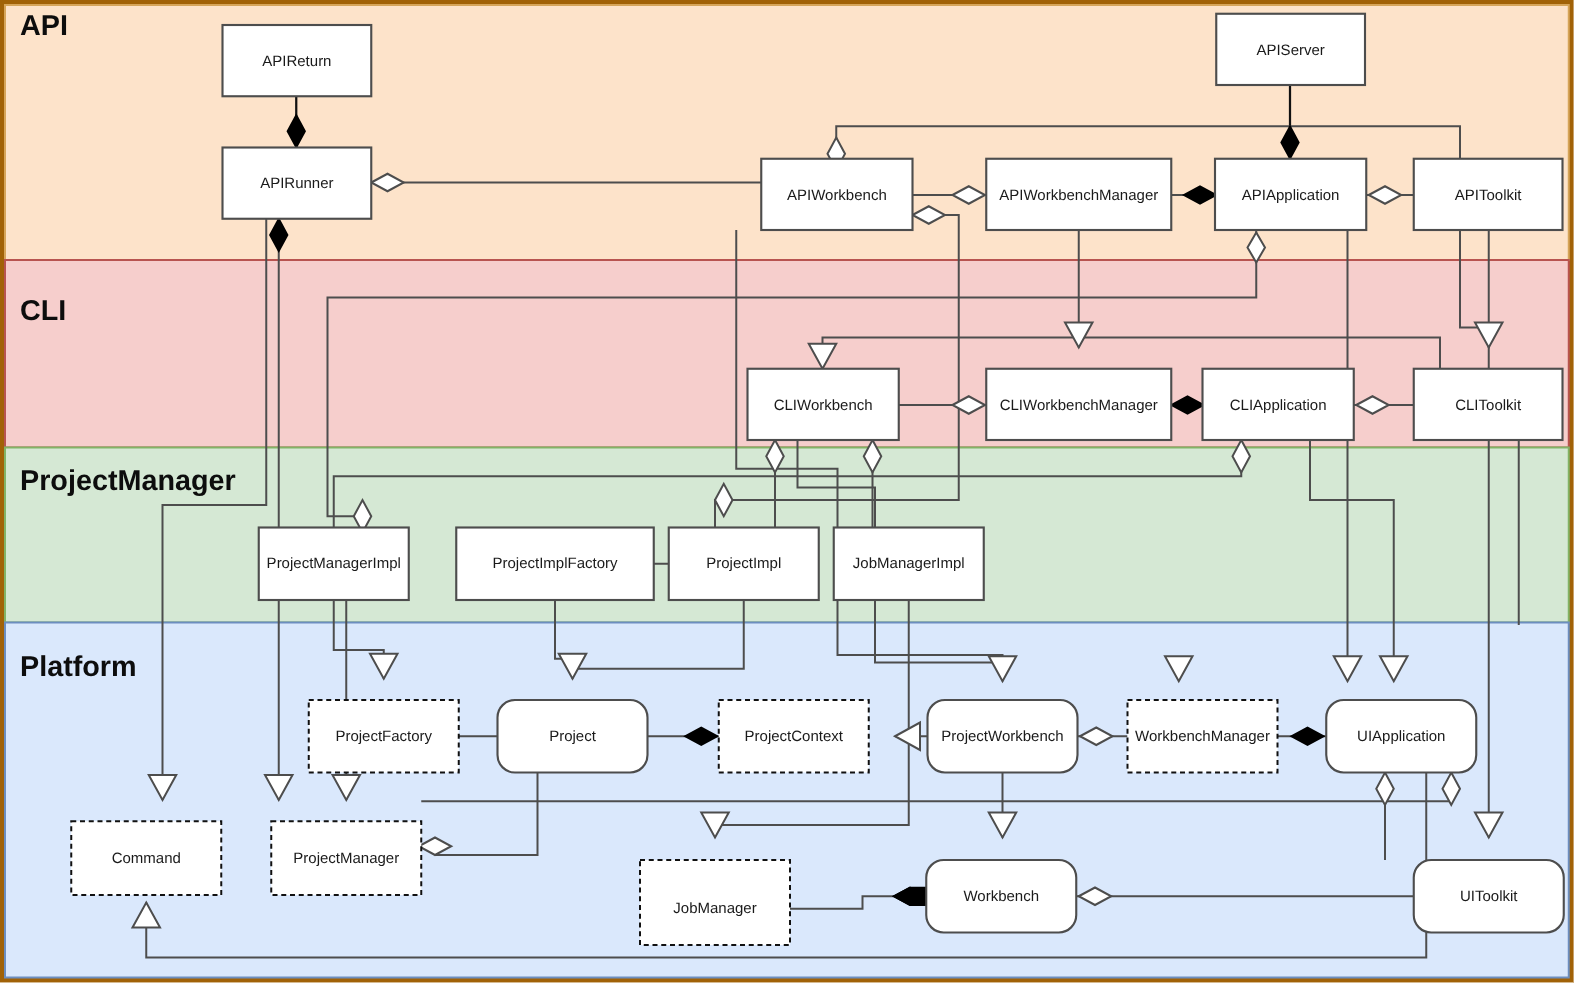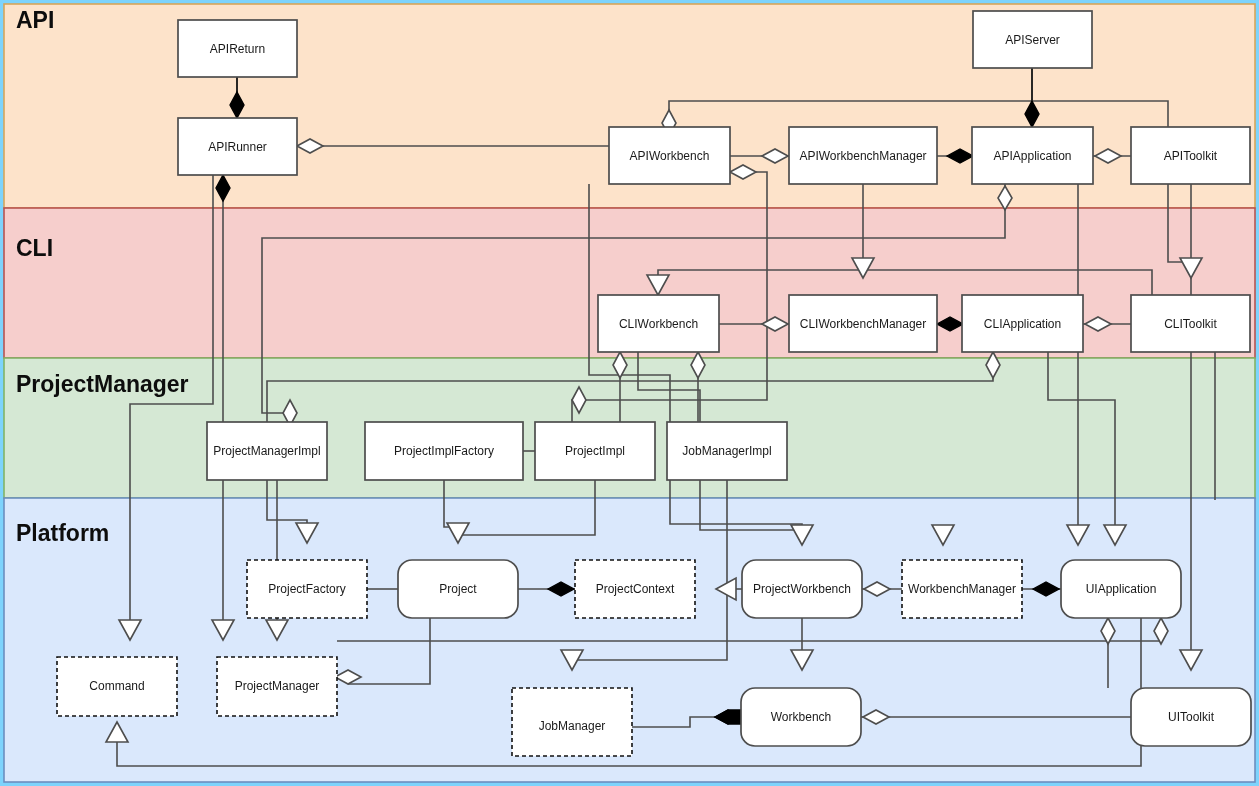--- a/index.html
+++ b/index.html
@@ -1,17 +1,17 @@
 <!DOCTYPE html>
 <html><head>
 <meta charset="utf-8">
 <style>
   html,body{margin:0;padding:0;background:#ffffff;}
   body{font-family:"Liberation Sans",sans-serif;}
-  #stage{position:relative;width:1259px;height:786px;overflow:hidden;background:#7dd3fc;}
+  #stage{position:relative;width:1259px;height:786px;overflow:hidden;background:#a16207;}
   svg{display:block;}
   .band-label{font-family:"Liberation Sans",sans-serif;font-weight:bold;font-size:23px;fill:#0d0d0d;}
   .node-label{font-family:"Liberation Sans",sans-serif;font-size:12px;fill:#1a1a1a;text-anchor:middle;dominant-baseline:middle;}
   .edge{fill:none;stroke:#4d4d4d;stroke-width:1.6;}
   .edge-dark{fill:none;stroke:#111111;stroke-width:1.8;}
   .box{fill:#ffffff;stroke:#4d4d4d;stroke-width:1.7;}
   .box-dashed{fill:#ffffff;stroke:#111111;stroke-width:1.6;stroke-dasharray:4 3;}
   .hollow{fill:#ffffff;stroke:#4d4d4d;stroke-width:1.6;}
   .filled{fill:#000000;stroke:#000000;stroke-width:1.4;}
   .tri-hollow{fill:#ffffff;stroke:#4d4d4d;stroke-width:1.6;}

